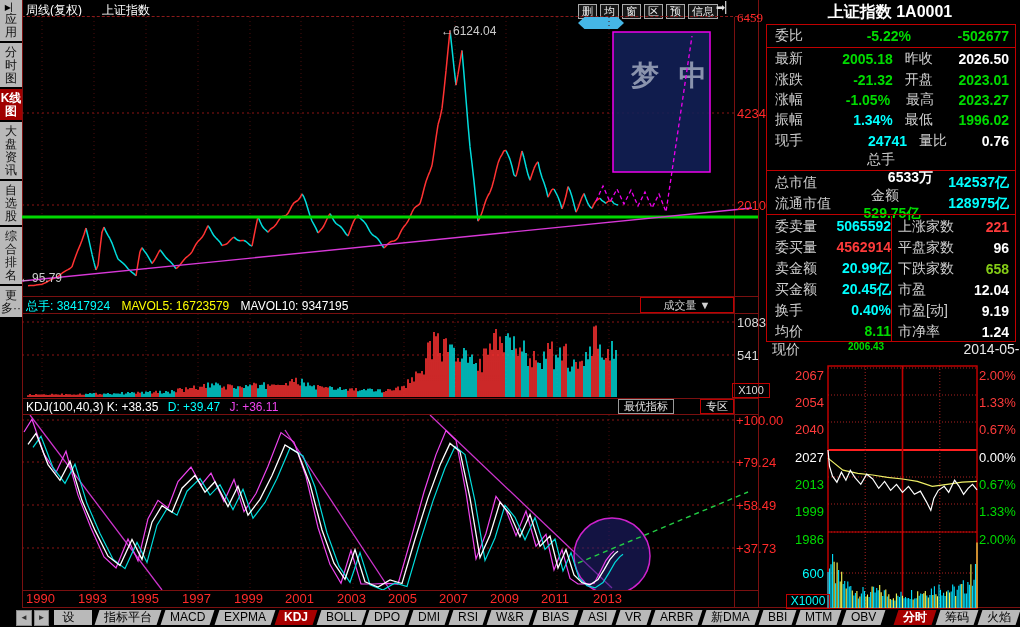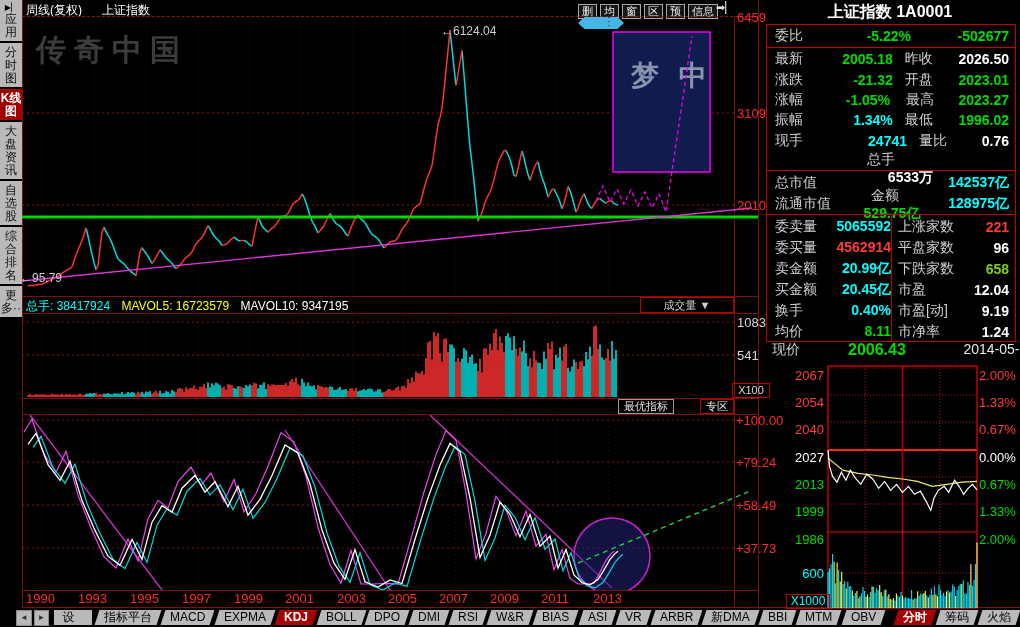--- a/index.html
+++ b/index.html
@@ -106,26 +106,25 @@
       <line x1="0" y1="96" x2="712" y2="96" stroke="#8a1414" stroke-dasharray="2 3"></line>
      <line x1="0" y1="188" x2="712" y2="188" stroke="#8a1414" stroke-dasharray="2 3"></line>
      <path d="M64,211.1L66,219.2M66,219.2L68,228.2M68,228.2L70,237.2M70,237.2L72,245.4M72,245.4L74,252.9M82,210.1L84,214.7M84,214.7L86,218.3M86,218.3L88,221.7M88,221.7L90,226.1M90,226.1L92,231.4M92,231.4L94,237.0M94,237.0L96,242.0M96,242.0L98,243.7M98,243.7L100,245.3M100,245.3L102,247.1M102,247.1L104,249.3M104,249.3L106,251.7M106,251.7L108,253.7M108,253.7L110,255.3M110,255.3L112,256.9M112,256.9L114,258.8M120,230.7L122,233.6M122,233.6L124,236.2M124,236.2L126,239.3M126,239.3L128,242.8M128,242.8L130,246.5M138,232.8L140,235.2M140,235.2L142,238.0M142,238.0L144,240.6M144,240.6L146,242.6M146,242.6L148,244.3M148,244.3L150,246.4M150,246.4L152,249.0M152,249.0L154,251.7M186,208.7L188,211.7M188,211.7L190,215.5M190,215.5L192,218.8M192,218.8L194,221.1M194,221.1L196,222.9M196,222.9L198,225.2M198,225.2L200,228.5M212,220.1L214,221.9M214,221.9L216,223.3M216,223.3L218,223.8M222,223.5L224,224.5M224,224.5L226,226.3M226,226.3L228,228.1M228,228.1L230,229.1M236,199.7L238,204.4M238,204.4L240,208.7M240,208.7L242,211.5M242,211.5L244,213.2M244,213.2L246,215.2M280,176.8L282,180.2M282,180.2L284,185.5M284,185.5L286,192.2M286,192.2L288,198.8M288,198.8L290,204.0M290,204.0L292,207.7M292,207.7L294,211.4M294,211.4L296,215.9M308,196.6L310,200.1M310,200.1L312,203.8M312,203.8L314,206.5M314,206.5L316,207.9M316,207.9L318,209.1M318,209.1L320,211.1M320,211.1L322,214.0M322,214.0L324,217.0M324,217.0L326,218.9M336,197.8L338,201.0M338,201.0L340,202.9M340,202.9L342,204.6M342,204.6L344,207.2M344,207.2L346,210.9M346,210.9L348,214.6M348,214.6L350,217.4M350,217.4L352,218.8M352,218.8L354,220.0M354,220.0L356,222.0M356,222.0L358,224.9M358,224.9L360,228.2M360,228.2L362,231.0M428,13.4L430,31.7M430,31.7L432,50.5M432,50.5L434,68.2M440,33.5L442,57.4M442,57.4L444,82.3M444,82.3L446,107.3M446,107.3L448,129.9M448,129.9L450,146.5M450,146.5L452,164.4M452,164.4L454,184.1M454,184.1L456,204.1M484,133.5L486,137.7M486,137.7L488,142.4M488,142.4L490,149.5M490,149.5L492,158.2M492,158.2L494,159.4M500,134.0L502,140.8M502,140.8L504,149.5M504,149.5L506,157.6M506,157.6L508,163.2M516,144.8L518,153.8M518,153.8L520,160.5M520,160.5L522,165.8M522,165.8L524,171.9M524,171.9L526,180.2M532,172.2L534,176.0M534,176.0L536,179.9M536,179.9L538,185.3M538,185.3L540,191.8M546,169.6L548,173.6M548,173.6L550,179.7M550,179.7L552,187.4M552,187.4L554,195.1M562,176.5L564,181.8M564,181.8L566,186.7M566,186.7L568,189.9M568,189.9L570,191.4M578,181.2L580,183.7M580,183.7L582,184.9M582,184.9L584,186.3M590,183.9L592,186.6M592,186.6L594,187.4M594,187.4L596,187.9" stroke="#00dcdc" stroke-width="1.5" fill="none"></path>
      <path d="M6,268.8L8,268.6M8,268.6L10,268.5M10,268.5L12,268.4M12,268.4L14,268.1M14,268.1L16,267.7M16,267.7L18,267.5M18,267.5L20,267.3M20,267.3L22,266.4M22,266.4L24,265.5M24,265.5L26,264.4M26,264.4L28,263.2M28,263.2L30,262.1M30,262.1L32,261.2M32,261.2L34,260.4M34,260.4L36,259.5M36,259.5L38,257.9M38,257.9L40,256.2M40,256.2L42,254.8M42,254.8L44,253.7M44,253.7L46,252.7M46,252.7L48,251.5M48,251.5L50,249.7M50,249.7L52,243.8M52,243.8L54,238.2M54,238.2L56,233.1M56,233.1L58,228.4M58,228.4L60,223.3M60,223.3L62,217.4M62,217.4L64,211.1M74,252.9L76,248.3M76,248.3L78,231.4M78,231.4L80,215.2M80,215.2L82,210.1M114,258.8L116,246.3M116,246.3L118,234.6M118,234.6L120,230.7M130,246.5L132,243.8M132,243.8L134,240.4M134,240.4L136,236.5M136,236.5L138,232.8M154,251.7L156,250.1M156,250.1L158,247.9M158,247.9L160,245.2M160,245.2L162,242.7M162,242.7L164,240.6M164,240.6L166,239.0M166,239.0L168,237.2M168,237.2L170,234.9M170,234.9L172,230.9M172,230.9L174,227.2M174,227.2L176,224.4M176,224.4L178,222.5M178,222.5L180,220.3M180,220.3L182,217.1M182,217.1L184,212.8M184,212.8L186,208.7M200,228.5L202,227.9M202,227.9L204,227.3M204,227.3L206,225.8M206,225.8L208,223.6M208,223.6L210,221.4M210,221.4L212,220.1M218,223.8L220,223.5M220,223.5L222,223.5M230,229.1L232,219.0M232,219.0L234,208.8M234,208.8L236,199.7M246,215.2L248,212.6M248,212.6L250,211.2M250,211.2L252,209.8M252,209.8L254,207.6M254,207.6L256,204.4M256,204.4L258,201.3M258,201.3L260,199.5M260,199.5L262,199.0M262,199.0L264,198.4M264,198.4L266,196.3M266,196.3L268,192.6M268,192.6L270,188.6M270,188.6L272,185.8M272,185.8L274,184.5M274,184.5L276,183.3M276,183.3L278,180.8M278,180.8L280,176.8M296,215.9L298,213.7M298,213.7L300,211.6M300,211.6L302,208.5M302,208.5L304,204.2M304,204.2L306,199.8M306,199.8L308,196.6M326,218.9L328,213.8M328,213.8L330,208.2M330,208.2L332,203.6M332,203.6L334,200.4M334,200.4L336,197.8M362,231.0L364,229.0M364,229.0L366,226.7M366,226.7L368,225.0M368,225.0L370,224.3M370,224.3L372,224.0M372,224.0L374,223.0M374,223.0L376,220.8M376,220.8L378,216.4M378,216.4L380,212.4M380,212.4L382,209.5M382,209.5L384,207.2M384,207.2L386,204.2M386,204.2L388,199.9M388,199.9L390,195.2M390,195.2L392,191.5M392,191.5L394,189.5M394,189.5L396,188.4M396,188.4L398,186.6M398,186.6L400,179.8M400,179.8L402,171.8M402,171.8L404,164.5M404,164.5L406,158.9M406,158.9L408,154.3M408,154.3L410,148.5M410,148.5L412,135.5M412,135.5L414,120.9M414,120.9L416,107.8M416,107.8L418,100.6M418,100.6L420,91.3M420,91.3L422,73.3M422,73.3L424,53.9M424,53.9L426,33.4M426,33.4L428,13.4M434,68.2L436,57.2M436,57.2L438,45.0M438,45.0L440,33.5M456,204.1L458,200.7M458,200.7L460,195.6M460,195.6L462,189.1M462,189.1L464,183.0M464,183.0L466,178.5M466,178.5L468,175.3M468,175.3L470,169.7M470,169.7L472,162.4M472,162.4L474,153.9M474,153.9L476,146.1M476,146.1L478,140.9M478,140.9L480,137.7M480,137.7L482,133.7M482,133.7L484,133.5M494,159.4L496,151.8M496,151.8L498,142.5M498,142.5L500,134.0M508,163.2L510,157.3M510,157.3L512,151.4M512,151.4L514,147.2M514,147.2L516,144.8M526,180.2L528,176.1M528,176.1L530,172.3M530,172.3L532,172.2M540,191.8L542,186.2M542,186.2L544,178.8M544,178.8L546,169.6M554,195.1L556,191.0M556,191.0L558,185.6M558,185.6L560,180.3M560,180.3L562,176.5M570,191.4L572,187.0M572,187.0L574,183.9M574,183.9L576,182.4M576,182.4L578,181.2M584,186.3L586,184.3M586,184.3L588,184.0M588,184.0L590,183.9" stroke="#ff3232" stroke-width="1.5" fill="none"></path>
      <line x1="0" y1="200" x2="736" y2="200" stroke="#00d800" stroke-width="3"></line>
      <line x1="0" y1="264" x2="730" y2="191" stroke="#d838d8" stroke-width="1.4"></line>
      <rect x="591" y="15" width="97" height="140" fill="rgba(18,32,88,0.88)" stroke="#ee00ee" stroke-width="1.5"></rect>
      <text x="609" y="68" fill="#8a93ad" font-size="28" font-weight="bold" letter-spacing="6">梦 中</text>
      <path d="M574,184 L581,169 L588,185 L595,172 L602,187 L609,173 L616,189 L623,175 L630,191 L637,177 L644,195 L670,19" stroke="#ee00ee" stroke-width="1.3" stroke-dasharray="4 3" fill="none"></path>
     </svg>
-  <div class="abs" id="watermark">传奇中国</div>
   <div class="abs annot" style="left:441px;top:24px;">←6124.04</div>
   <div class="abs annot" style="left:20px;top:271px;">←95.79</div>
   <div class="abs" id="main-ylabels">
-      <div class="abs axis-label" style="left: 737px; top: 10px;">6459</div>
-      <div class="abs axis-label" style="left: 737px; top: 106px;">3109</div>
+      <div class="abs axis-label" style="left: 737px; top: 10px; font-family: Liberation Serif, serif;">6459</div>
+      <div class="abs axis-label" style="left: 737px; top: 106px;">4234</div>
       <div class="abs axis-label" style="left: 737px; top: 198px;">2010</div>
     </div>
 
   <div class="abs pane-header" style="left:26px;top:298px;">
     <span style="color:#00ffff;">总手: 38417924</span>
     <span style="color:#ffff00;margin-left:8px;">MAVOL5: 16723579</span>
     <span style="color:#ffffff;margin-left:8px;">MAVOL10: 9347195</span>
   </div>
   <div class="abs" id="vol-dd" style="left:640px;top:297px;width:92px;">成交量 ▼</div>
   <svg class="abs" id="vol-svg" style="left:22px;top:314px;" width="736" height="84">
@@ -145,20 +144,25 @@
      <line x1="0" y1="41" x2="712" y2="41" stroke="#8a1414" stroke-dasharray="2 3"></line>
      <path d="M64,83L64,79.8M66,83L66,79.9M68,83L68,79.1M70,83L70,79.6M72,83L72,79.1M82,83L82,79.5M84,83L84,79.8M86,83L86,78.9M88,83L88,80.1M90,83L90,80.5M92,83L92,79.3M94,83L94,79.4M96,83L96,79.5M98,83L98,79.8M100,83L100,78.0M102,83L102,80.4M104,83L104,79.6M106,83L106,77.9M108,83L108,79.1M110,83L110,78.1M112,83L112,78.6M120,83L120,77.8M122,83L122,79.8M124,83L124,77.5M126,83L126,78.1M128,83L128,77.1M138,83L138,76.7M140,83L140,79.4M142,83L142,79.0M144,83L144,77.1M146,83L146,77.8M148,83L148,79.4M150,83L150,76.1M152,83L152,77.2M186,83L186,68.6M188,83L188,73.5M190,83L190,69.5M192,83L192,71.3M194,83L194,68.5M196,83L196,69.5M198,83L198,71.3M212,83L212,74.0M214,83L214,74.8M216,83L216,72.3M222,83L222,73.9M224,83L224,71.1M226,83L226,72.3M228,83L228,70.6M236,83L236,74.2M238,83L238,70.9M240,83L240,70.8M242,83L242,68.2M244,83L244,75.1M280,83L280,64.8M282,83L282,68.6M284,83L284,72.2M286,83L286,68.5M288,83L288,71.4M290,83L290,72.2M292,83L292,71.3M294,83L294,75.5M308,83L308,72.3M310,83L310,73.1M312,83L312,75.7M314,83L314,75.7M316,83L316,74.6M318,83L318,73.1M320,83L320,76.1M322,83L322,75.4M324,83L324,75.0M336,83L336,77.3M338,83L338,76.6M340,83L340,76.1M342,83L342,74.9M344,83L344,76.3M346,83L346,74.7M348,83L348,74.6M350,83L350,74.9M352,83L352,77.5M354,83L354,77.2M356,83L356,75.3M358,83L358,75.3M360,83L360,78.6M428,83L428,30.6M430,83L430,30.5M432,83L432,33.7M440,83L440,44.6M442,83L442,34.1M444,83L444,36.2M446,83L446,48.8M448,83L448,43.0M450,83L450,40.6M452,83L452,50.1M454,83L454,49.0M484,83L484,21.9M486,83L486,19.2M488,83L488,23.4M490,83L490,35.9M492,83L492,22.2M500,83L500,37.4M502,83L502,26.4M504,83L504,38.9M506,83L506,52.0M516,83L516,48.4M518,83L518,49.0M520,83L520,54.9M522,83L522,37.6M524,83L524,44.8M532,83L532,55.2M534,83L534,40.8M536,83L536,43.4M538,83L538,33.6M546,83L546,53.7M548,83L548,57.6M550,83L550,52.6M552,83L552,45.4M562,83L562,52.0M564,83L564,38.1M566,83L566,45.2M568,83L568,32.4M578,83L578,30.6M580,83L580,43.4M582,83L582,45.7M590,83L590,27.0M592,83L592,44.8M594,83L594,36.1" stroke="#00dcdc" stroke-width="1.6" fill="none"></path>
      <path d="M6,83L6,81.3M8,83L8,80.0M10,83L10,81.0M12,83L12,81.1M14,83L14,79.9M16,83L16,80.6M18,83L18,80.4M20,83L20,80.6M22,83L22,80.2M24,83L24,80.8M26,83L26,81.0M28,83L28,80.7M30,83L30,79.8M32,83L32,80.5M34,83L34,80.3M36,83L36,80.6M38,83L38,80.8M40,83L40,79.6M42,83L42,80.9M44,83L44,79.9M46,83L46,80.3M48,83L48,80.3M50,83L50,80.7M52,83L52,80.6M54,83L54,80.7M56,83L56,80.6M58,83L58,79.4M60,83L60,80.7M62,83L62,80.7M74,83L74,78.7M76,83L76,80.6M78,83L78,80.1M80,83L80,80.5M114,83L114,79.8M116,83L116,77.8M118,83L118,78.8M130,83L130,79.6M132,83L132,78.2M134,83L134,76.7M136,83L136,78.9M154,83L154,78.2M156,83L156,74.5M158,83L158,74.1M160,83L160,75.0M162,83L162,78.1M164,83L164,73.3M166,83L166,75.3M168,83L168,74.1M170,83L170,74.1M172,83L172,71.4M174,83L174,75.0M176,83L176,75.7M178,83L178,72.7M180,83L180,72.8M182,83L182,70.1M184,83L184,74.0M200,83L200,73.8M202,83L202,72.6M204,83L204,75.5M206,83L206,70.3M208,83L208,70.4M210,83L210,71.3M218,83L218,72.2M220,83L220,73.2M230,83L230,71.3M232,83L232,68.7M234,83L234,69.4M246,83L246,70.2M248,83L248,71.8M250,83L250,70.5M252,83L252,70.5M254,83L254,70.9M256,83L256,70.8M258,83L258,71.0M260,83L260,71.1M262,83L262,70.9M264,83L264,69.1M266,83L266,71.6M268,83L268,67.3M270,83L270,65.0M272,83L272,68.0M274,83L274,63.7M276,83L276,70.2M278,83L278,71.4M296,83L296,71.0M298,83L298,72.1M300,83L300,72.4M302,83L302,73.6M304,83L304,73.0M306,83L306,73.5M326,83L326,76.7M328,83L328,74.6M330,83L330,74.2M332,83L332,76.4M334,83L334,73.9M362,83L362,78.1M364,83L364,77.1M366,83L366,75.1M368,83L368,75.3M370,83L370,76.6M372,83L372,76.3M374,83L374,73.7M376,83L376,72.5M378,83L378,76.2M380,83L380,72.2M382,83L382,71.7M384,83L384,74.1M386,83L386,65.3M388,83L388,68.9M390,83L390,63.3M392,83L392,67.4M394,83L394,57.6M396,83L396,59.3M398,83L398,59.2M400,83L400,56.9M402,83L402,60.6M404,83L404,44.2M406,83L406,28.6M408,83L408,27.0M410,83L410,45.3M412,83L412,17.9M414,83L414,22.2M416,83L416,19.3M418,83L418,39.0M420,83L420,47.6M422,83L422,24.9M424,83L424,24.3M426,83L426,37.9M434,83L434,47.5M436,83L436,44.0M438,83L438,47.8M456,83L456,56.7M458,83L458,44.8M460,83L460,58.2M462,83L462,34.5M464,83L464,34.4M466,83L466,41.0M468,83L468,29.5M470,83L470,35.8M472,83L472,18.9M474,83L474,14.9M476,83L476,36.1M478,83L478,22.4M480,83L480,29.1M482,83L482,38.2M494,83L494,34.5M496,83L496,41.9M498,83L498,33.6M508,83L508,44.3M510,83L510,53.2M512,83L512,37.1M514,83L514,46.2M526,83L526,28.9M528,83L528,35.1M530,83L530,27.6M540,83L540,46.5M542,83L542,32.3M544,83L544,29.7M554,83L554,47.9M556,83L556,54.7M558,83L558,47.6M560,83L560,46.8M570,83L570,41.9M572,83L572,12.4M574,83L574,11.6M576,83L576,34.8M584,83L584,44.0M586,83L586,35.0M588,83L588,46.5" stroke="#ff3232" stroke-width="1.6" fill="none"></path>
     </svg>
   <div class="abs" id="vol-ylabels">
       <div class="abs axis-label" style="left: 737px; top: 315px; color: rgb(216, 216, 216);">1083</div>
       <div class="abs axis-label" style="left: 737px; top: 348px; color: rgb(216, 216, 216);">541</div>
     </div>
   <div class="abs unit-box wt" style="left:732px;top:383px;width:36px;">X100</div>
 
+  <div class="abs pane-header" style="left:26px;top:400px;">
+    <span style="color:#ffffff;">KDJ(100,40,3) K: +38.35</span>
+    <span style="color:#00ffff;margin-left:6px;">D: +39.47</span>
+    <span style="color:#ee44ee;margin-left:6px;">J: +36.11</span>
+  </div>
   <span class="abs hdr-btn" style="left:618px;top:399px;">最优指标</span>
   <span class="abs hdr-btn" style="left:700px;top:399px;border-color:#c00000;">专区</span>
   <svg class="abs" id="kdj-svg" style="left:22px;top:415px;" width="736" height="175">
       <line x1="20" y1="0" x2="20" y2="175" stroke="#4a0c0c" stroke-dasharray="1 3"></line>
       <line x1="72" y1="0" x2="72" y2="175" stroke="#4a0c0c" stroke-dasharray="1 3"></line>
       <line x1="124" y1="0" x2="124" y2="175" stroke="#4a0c0c" stroke-dasharray="1 3"></line>
       <line x1="176" y1="0" x2="176" y2="175" stroke="#4a0c0c" stroke-dasharray="1 3"></line>
       <line x1="228" y1="0" x2="228" y2="175" stroke="#4a0c0c" stroke-dasharray="1 3"></line>
       <line x1="279" y1="0" x2="279" y2="175" stroke="#4a0c0c" stroke-dasharray="1 3"></line>
       <line x1="331" y1="0" x2="331" y2="175" stroke="#4a0c0c" stroke-dasharray="1 3"></line>
@@ -384,21 +388,21 @@
         </div>
         <div style="display: flex; flex: 1 1 0%; border-left: 1px solid rgb(192, 0, 0); padding-left: 6px; height: 21px; align-items: center;">
           <span class="qlbl" style="width: 64px;">市净率</span>
           <span class="qv-r" style="flex: 1 1 0%; padding-right: 6px; color: rgb(255, 255, 255);">1.24</span>
         </div>
       </div>
     </div>
 
   <div class="abs" style="left:760px;top:341px;width:297px;height:17px;">
     <span class="abs qlbl" style="left:12px;font-size:14px;">现价</span>
-    <span class="abs" style="left:88px;color:#00dc00;font-size:16px;font-weight:bold;">2006.43</span>
+    <span class="abs" style="left:88px;color:#00dc00;font-size:10px;font-weight:bold;">2006.43</span>
     <span class="abs" style="right:4px;color:#e8e8e8;font-size:14px;">2014-05-19,一</span>
   </div>
 
   <svg class="abs" id="intraday-svg" width="260" height="254">
       <line x1="68" y1="10" x2="217" y2="10" stroke="#aa2020" stroke-dasharray="1 2"></line>
       <line x1="68" y1="37" x2="217" y2="37" stroke="#aa2020" stroke-dasharray="1 2"></line>
       <line x1="68" y1="64" x2="217" y2="64" stroke="#aa2020" stroke-dasharray="1 2"></line>
       <line x1="68" y1="92" x2="217" y2="92" stroke="#aa2020" stroke-dasharray="1 2"></line>
       <line x1="68" y1="119" x2="217" y2="119" stroke="#aa2020" stroke-dasharray="1 2"></line>
       <line x1="68" y1="146" x2="217" y2="146" stroke="#aa2020" stroke-dasharray="1 2"></line>

